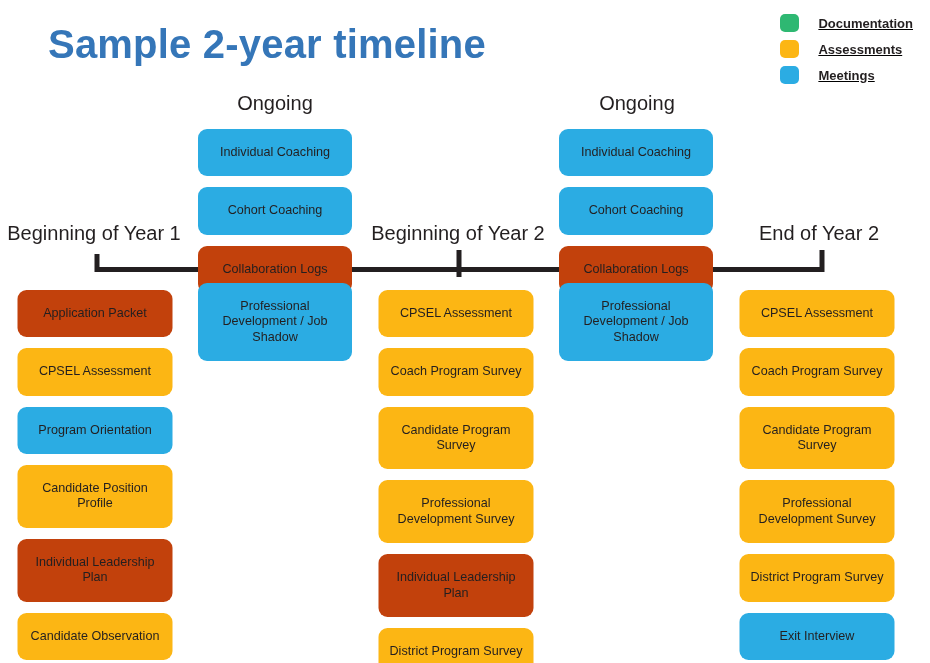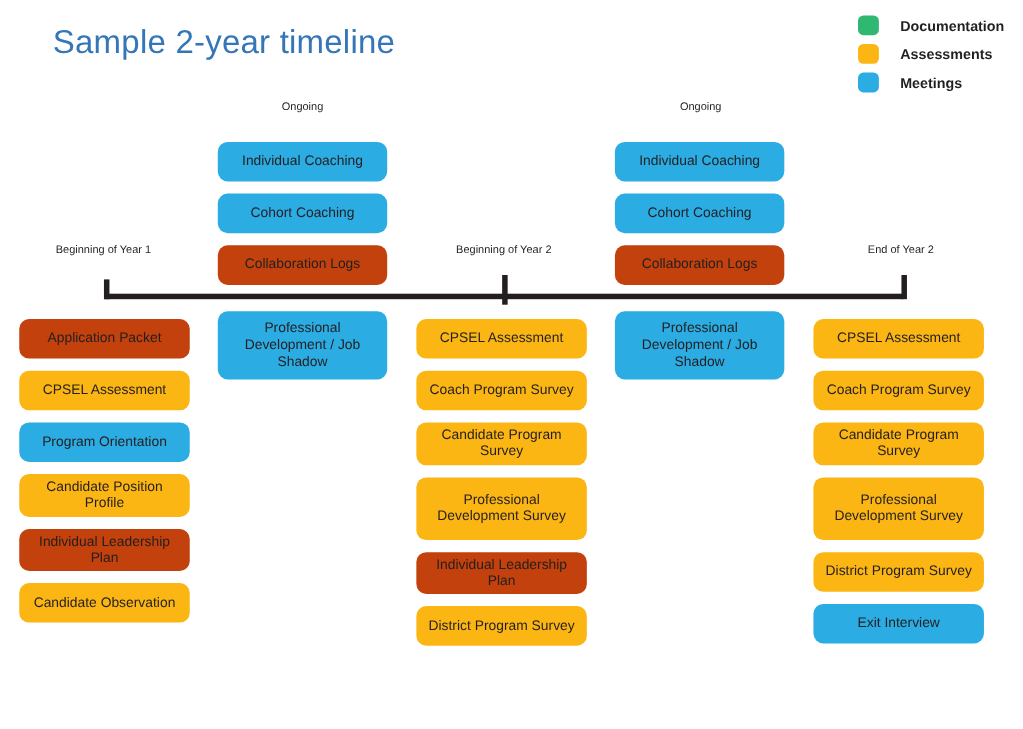--- a/index.html
+++ b/index.html
@@ -17,61 +17,62 @@
     height: 663px;
     background: #ffffff;
     overflow: hidden;
   }
 
   
   #page-title {
     position: absolute;
     left: 48px;
     top: 22px;
-    font-size: 30px;
-    font-weight: 400;
+    font-size: 40px;
+    font-weight: 700;
     color: #3576b8;
     letter-spacing: 0.2px;
     white-space: nowrap;
   }
 
   
   #legend {
     position: absolute;
     right: 17px;
     top: 14px;
     display: flex;
     flex-direction: column;
     gap: 8px;
     align-items: flex-start;
   }
   .legend-row {
     display: flex;
     align-items: center;
     gap: 19px;
     height: 18px;
+    text-decoration: underline;
   }
   .legend-swatch {
     width: 19px;
     height: 18px;
     border-radius: 5px;
     flex: 0 0 auto;
   }
   .legend-label {
     font-size: 13px;
     font-weight: bold;
     color: #231f20;
     white-space: nowrap;
     line-height: 1;
   }
 
   
   .col-head {
     position: absolute;
-    font-size: 10px;
+    font-size: 20px;
     color: #231f20;
     text-align: center;
     white-space: nowrap;
     transform: translateX(-50%);
   }
   .col-head.ongoing { top: 92px; }
   .col-head.milestone { top: 222px; }
 
   
   #axis-line {
@@ -102,21 +103,21 @@
   }
   .pill {
     display: flex;
     align-items: center;
     justify-content: center;
     text-align: center;
     border-radius: 9px;
     color: #231f20;
     font-size: 12.6px;
     line-height: 1.22;
-    padding: 4px 6px;
+    padding: 16px 6px;
     box-sizing: border-box;
     min-height: 36px;
   }
   .pill.green  { background: #c2410c; }
   .pill.orange { background: #fcb614; }
   .pill.blue   { background: #2bace3; }
   .pill.tall   { min-height: 57px; }
   .pill.xtall  { min-height: 62px; }
 
   

